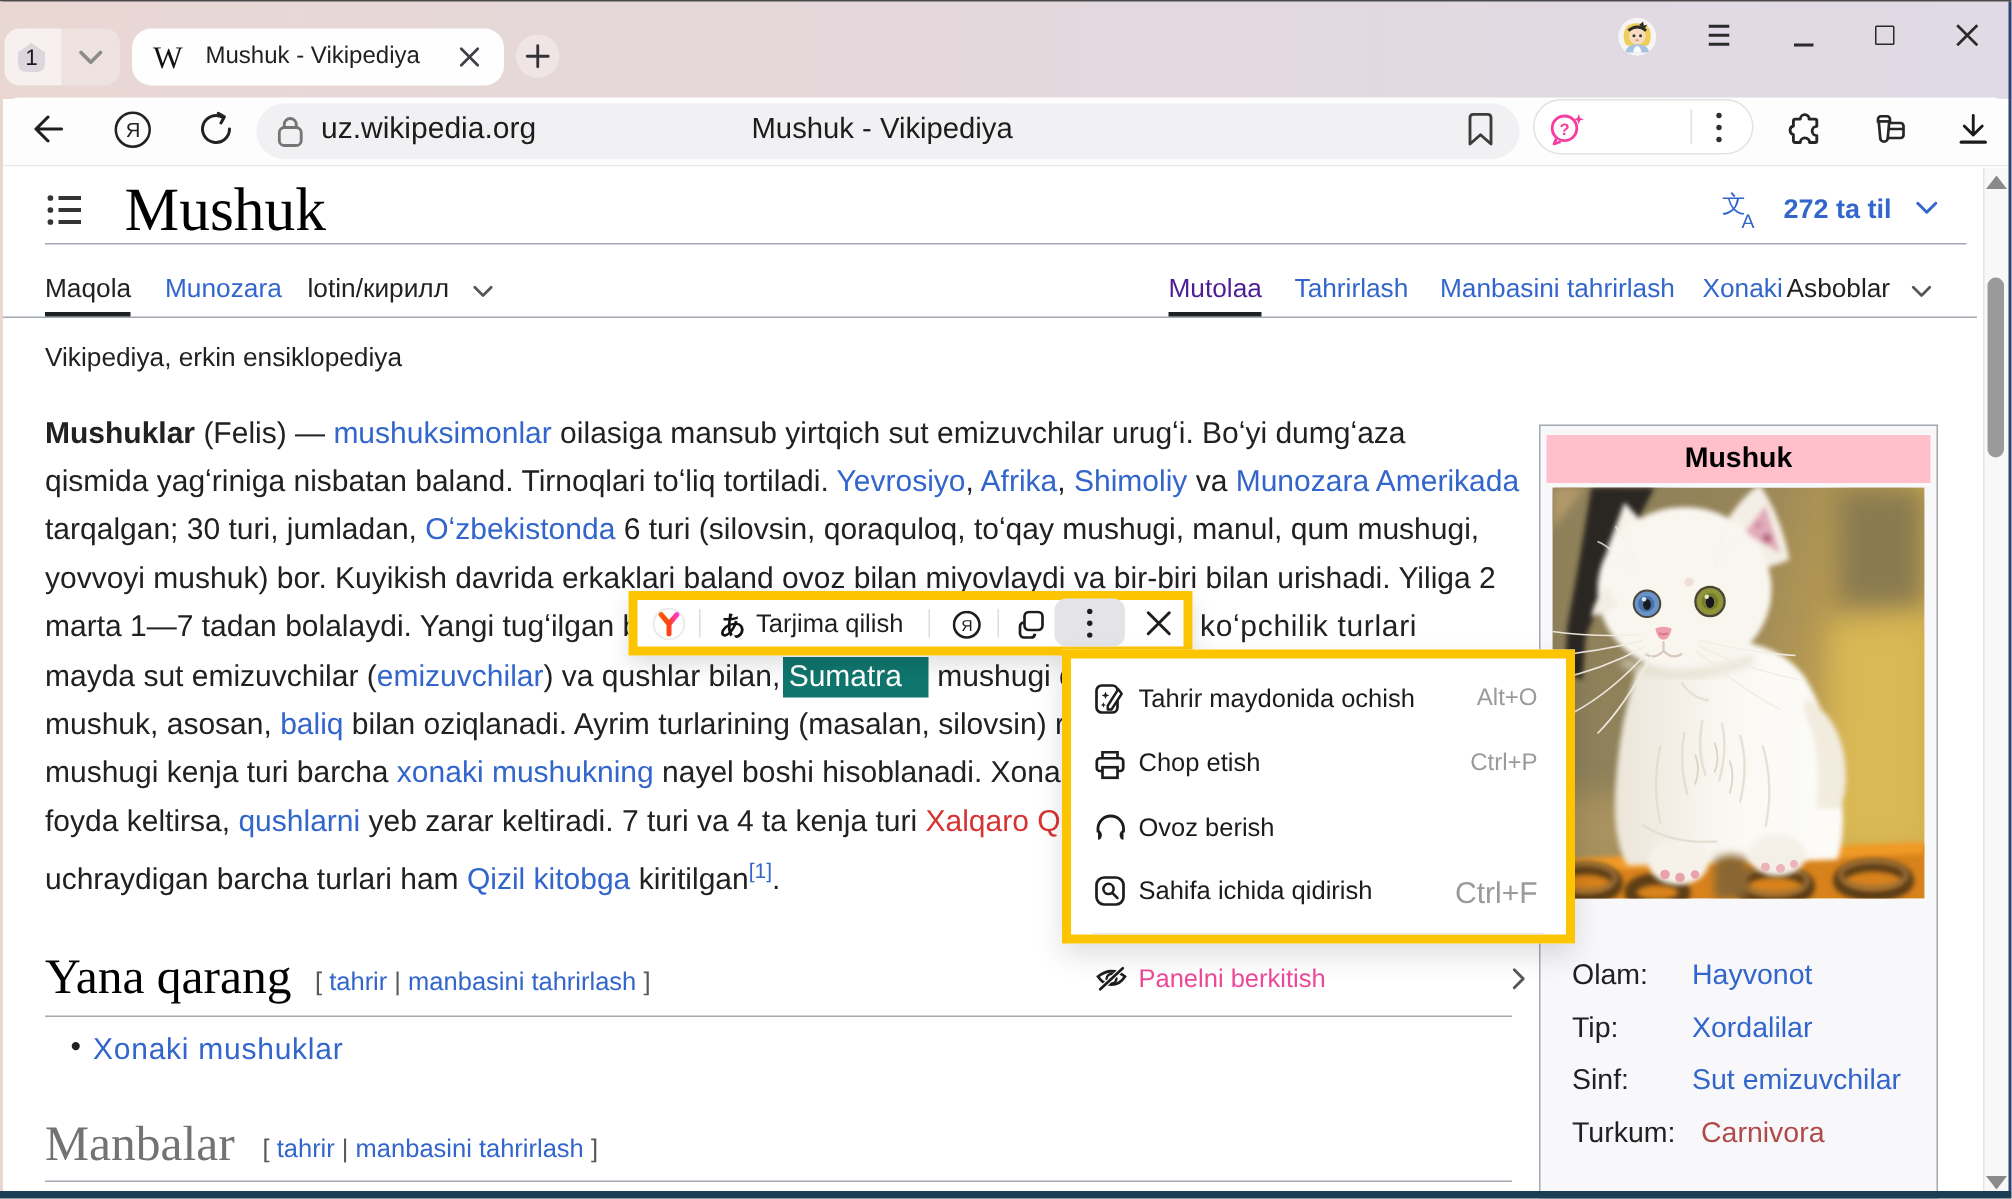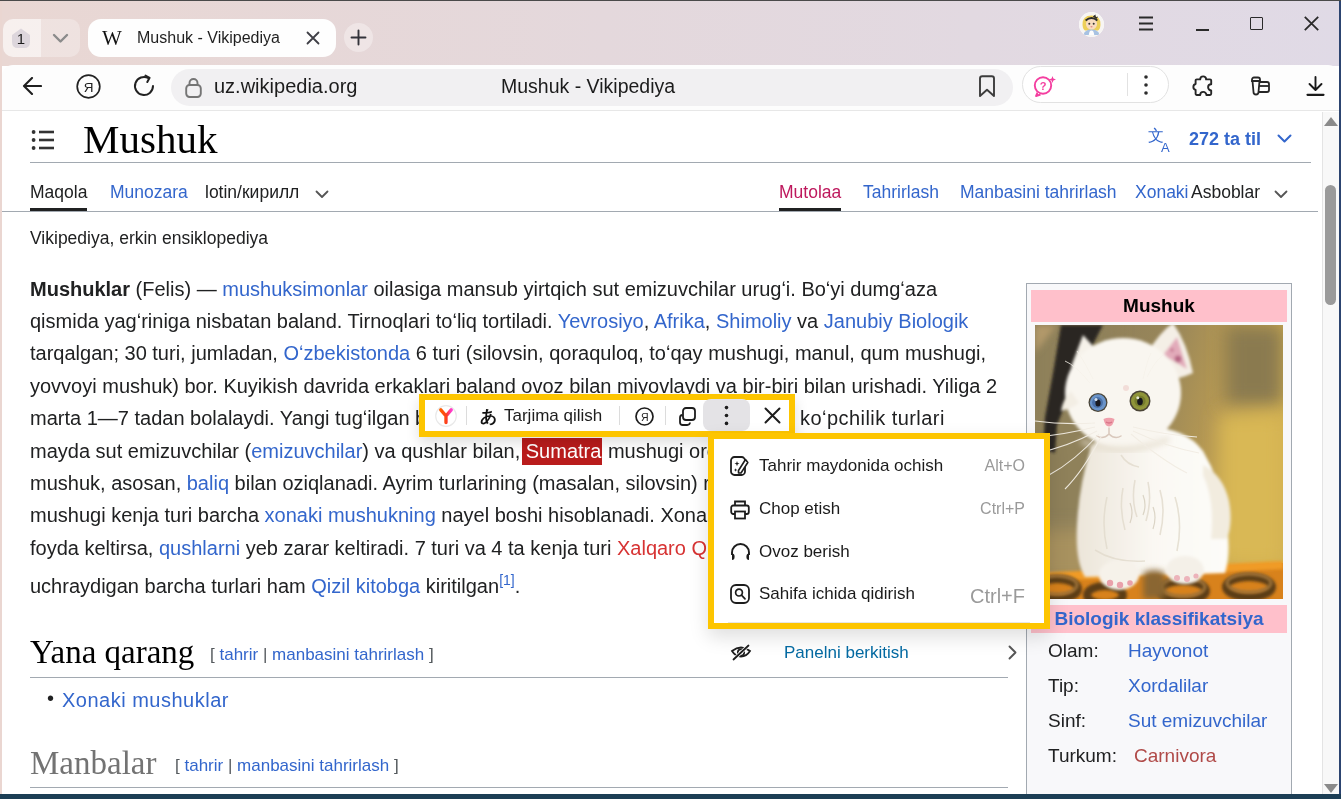--- a/index.html
+++ b/index.html
@@ -155,34 +155,34 @@
 </svg>
 
 <div class="abs" style="left:0;top:211px;width:1318px;height:1px;background:#a2a9b1;"></div>
 <div class="abs" style="left:30px;top:182px;font-size:17.5px;color:#202122;">Maqola</div>
 <div class="abs" style="left:30px;top:208px;width:57px;height:3px;background:#202122;"></div>
 <div class="abs blue" style="left:110px;top:182px;font-size:17.5px;">Munozara</div>
 <div class="abs" style="left:205px;top:182px;font-size:17.5px;color:#202122;">lotin/кирилл</div>
 <svg class="abs" style="left:315px;top:190px;" width="14" height="9" viewBox="0 0 14 9">
   <path d="M1.5 1.5 L7 7 L12.5 1.5" fill="none" stroke="#555" stroke-width="1.8" stroke-linecap="round" stroke-linejoin="round"></path>
 </svg>
-<div class="abs" style="left:779px;top:182px;font-size:17.5px;color:#be185d;">Mutolaa</div>
+<div class="abs" style="left:779px;top:182px;font-size:17.5px;color:#4c1d95;">Mutolaa</div>
 <div class="abs" style="left:779px;top:208px;width:62px;height:3px;background:#202122;"></div>
 <div class="abs blue" style="left:863px;top:182px;font-size:17.5px;">Tahrirlash</div>
 <div class="abs blue" style="left:960px;top:182px;font-size:17.5px;">Manbasini tahrirlash</div>
 <div class="abs blue" style="left:1135px;top:182px;font-size:17.5px;">Xonaki</div>
 <div class="abs" style="left:1191px;top:182px;font-size:17.5px;color:#202122;">Asboblar</div>
 <svg class="abs" style="left:1274px;top:190px;" width="14" height="9" viewBox="0 0 14 9">
   <path d="M1.5 1.5 L7 7 L12.5 1.5" fill="none" stroke="#555" stroke-width="1.8" stroke-linecap="round" stroke-linejoin="round"></path>
 </svg>
 
 <div class="abs" style="left:30px;top:228px;font-size:17.5px;color:#202122;">Vikipediya, erkin ensiklopediya</div>
 
 <div class="ln" style="top:275.5px;"><b>Mushuklar</b> (Felis) — <a>mushuksimonlar</a> oilasiga mansub yirtqich sut emizuvchilar urugʻi. Boʻyi dumgʻaza</div>
-<div class="ln" style="top:307.9px;">qismida yagʻriniga nisbatan baland. Tirnoqlari toʻliq tortiladi. <a>Yevrosiyo</a>, <a>Afrika</a>, <a>Shimoliy</a> va <a>Janubiy Biologik</a></div>
+<div class="ln" style="top:307.9px;">qismida yagʻriniga nisbatan baland. Tirnoqlari toʻliq tortiladi. <a>Yevrosiyo</a>, <a>Afrika</a>, <a>Shimoliy</a> va <a>Munozara Amerikada</a></div>
 <div class="ln" style="top:340.3px;">tarqalgan; 30 turi, jumladan, <a>Oʻzbekistonda</a> 6 turi (silovsin, qoraquloq, toʻqay mushugi, manul, qum mushugi,</div>
 <div class="ln" style="top:372.7px;">yovvoyi mushuk) bor. Kuyikish davrida erkaklari baland ovoz bilan miyovlaydi va bir-biri bilan urishadi. Yiliga 2</div>
 <div class="ln" style="top:405.1px;">marta 1—7 tadan bolalaydi. Yangi tugʻilgan bolalari 11—12 kundan keyin tishla</div>
 <div class="ln" style="left:800px;top:405.1px;letter-spacing:0.45px;">koʻpchilik turlari</div>
 <div class="ln" style="top:437.5px;">mayda sut emizuvchilar (<a>emizuvchilar</a>) va qushlar bilan, <span id="sel">Sumatra</span> mushugi oroldagi suvlarda yashovchi</div>
 <div class="ln" style="top:469.9px;">mushuk, asosan, <a>baliq</a> bilan oziqlanadi. Ayrim turlarining (masalan, silovsin) rangi qimmatli hisoblanadi</div>
 <div class="ln" style="top:502.3px;">mushugi kenja turi barcha <a>xonaki mushukning</a> nayel boshi hisoblanadi. Xonaki mushuk sichqonlarni tutib</div>
 <div class="ln" style="top:534.7px;">foyda keltirsa, <a>qushlarni</a> yeb zarar keltiradi. 7 turi va 4 ta kenja turi <span class="red">Xalqaro Qizil kitobga</span>, Oʻzbekistonda</div>
 <div class="ln" style="top:567.1px;">uchraydigan barcha turlari ham <a>Qizil kitobga</a> kiritilgan<sup style="font-size:14px;"><a>[1]</a></sup>.</div>
 
@@ -315,21 +315,20 @@
         <path d="M86 130 Q92 140 104 142"></path>
         <path d="M60 225 Q80 238 110 236"></path>
       </g>
       <g stroke="#cfc6b4" stroke-width="1.2" fill="none" opacity="0.7">
         <path d="M108 170 Q112 180 108 190"></path>
         <path d="M95 178 Q99 188 95 198"></path>
         <path d="M118 182 Q122 192 118 204"></path>
       </g>
     </svg>
   </div>
-  <div style="position:absolute;left:4px;top:321px;width:256px;height:28px;background:#ffc0cb;text-align:center;font-size:19px;font-weight:bold;color:#3366cc;line-height:28px;">Biologik klassifikatsiya</div>
   <div style="position:absolute;left:21px;top:356px;font-size:19px;color:#202122;">Olam:</div>
   <div class="blue" style="position:absolute;left:101px;top:356px;font-size:19px;">Hayvonot</div>
   <div style="position:absolute;left:21px;top:391px;font-size:19px;color:#202122;">Tip:</div>
   <div class="blue" style="position:absolute;left:101px;top:391px;font-size:19px;">Xordalilar</div>
   <div style="position:absolute;left:21px;top:426px;font-size:19px;color:#202122;">Sinf:</div>
   <div class="blue" style="position:absolute;left:101px;top:426px;font-size:19px;">Sut emizuvchilar</div>
   <div style="position:absolute;left:21px;top:461px;font-size:19px;color:#202122;">Turkum:</div>
   <div style="position:absolute;left:107px;top:461px;font-size:19px;color:#b04a48;">Carnivora</div>
 </div>
 
@@ -422,22 +421,22 @@
   <div style="position:absolute;left:14px;top:183px;width:302px;height:1px;background:#e6e6e6;"></div>
 
   <div style="position:absolute;left:16px;top:203.5px;width:21px;height:19px;">
     <svg width="22" height="20" viewBox="0 0 22 20">
       <path d="M2 8 Q11 1 20 8 Q16.5 13.5 11 13.5 Q5.5 13.5 2 8 Z" fill="none" stroke="#1d1d1d" stroke-width="1.8"></path>
       <circle cx="11" cy="9.5" r="3.2" fill="none" stroke="#1d1d1d" stroke-width="1.7"></circle>
       <path d="M3 17 L19 2" stroke="#fff" stroke-width="3.4"></path>
       <path d="M3.5 16.5 L18.5 2.5" stroke="#1d1d1d" stroke-width="1.8" stroke-linecap="round"></path>
     </svg>
   </div>
-  <div style="position:absolute;left:45px;top:204px;font-size:17px;color:#0369a1;margin-left:25px;">Panelni berkitish</div>
+  <div style="position:absolute;left:45px;top:204px;font-size:17px;color:#ec4899;">Panelni berkitish</div>
   <svg style="position:absolute;right:27px;top:206px;" width="9" height="15" viewBox="0 0 9 15">
     <path d="M1.5 1.5 L7.5 7.5 L1.5 13.5" fill="none" stroke="#555" stroke-width="1.9" stroke-linecap="round" stroke-linejoin="round"></path>
   </svg>
 </div>
 
 <style>
-#sel{background:#b91c1c;color:#fff;padding:2px 1px 3px 4px;margin-left:-4px;}
+#sel{background:#0f766e;color:#fff;padding:2px 18px 3px 4px;margin-left:-4px;}
 .ln a{color:#3366cc;}
 </style>
 
 </body></html>

